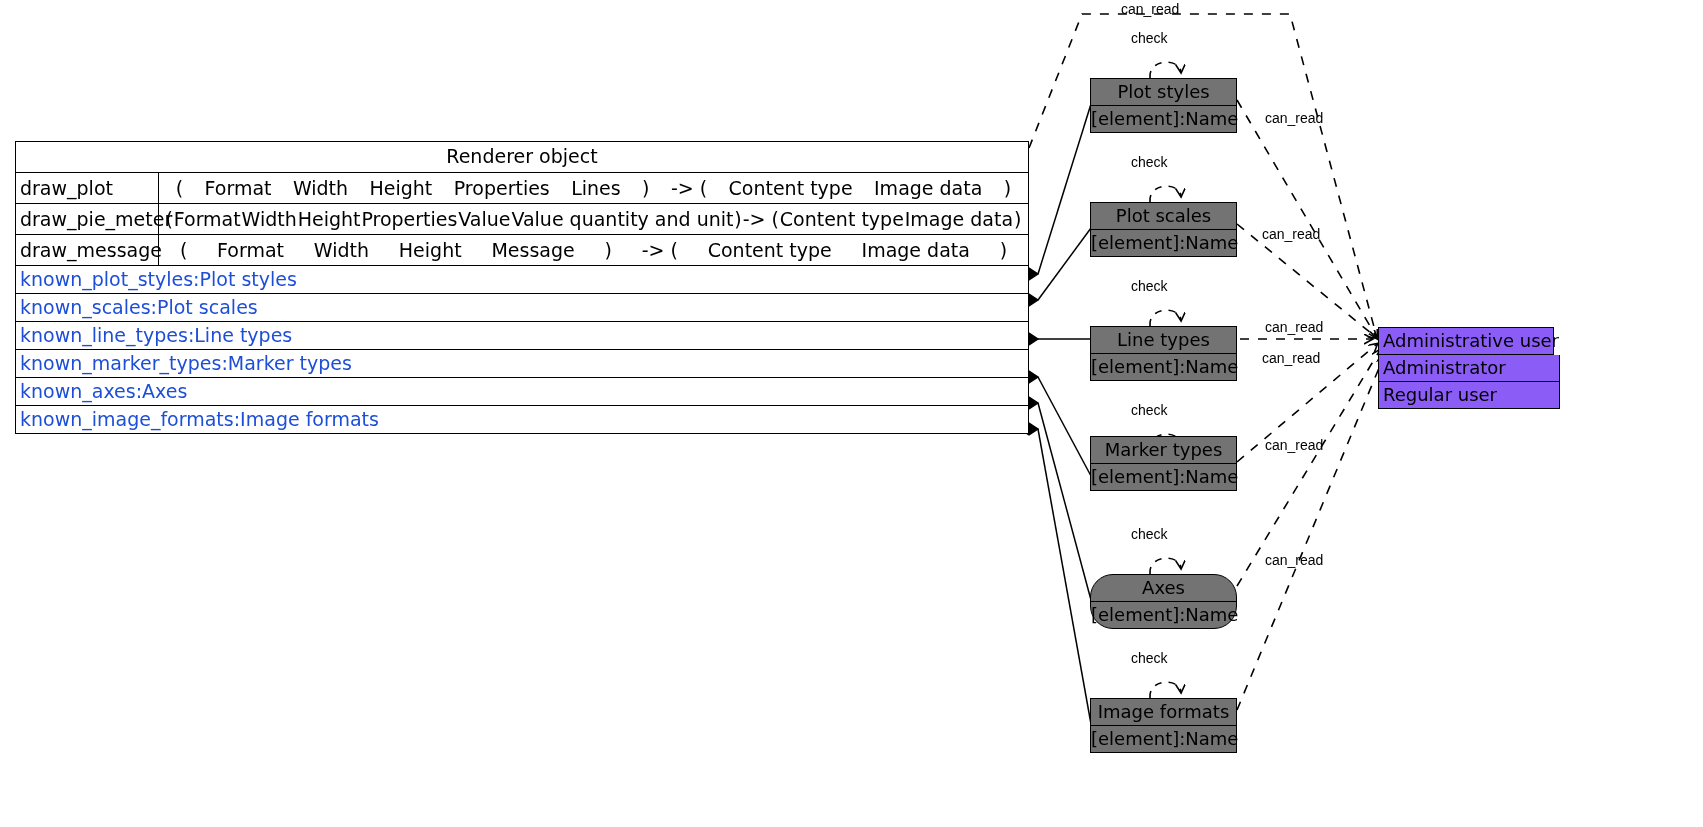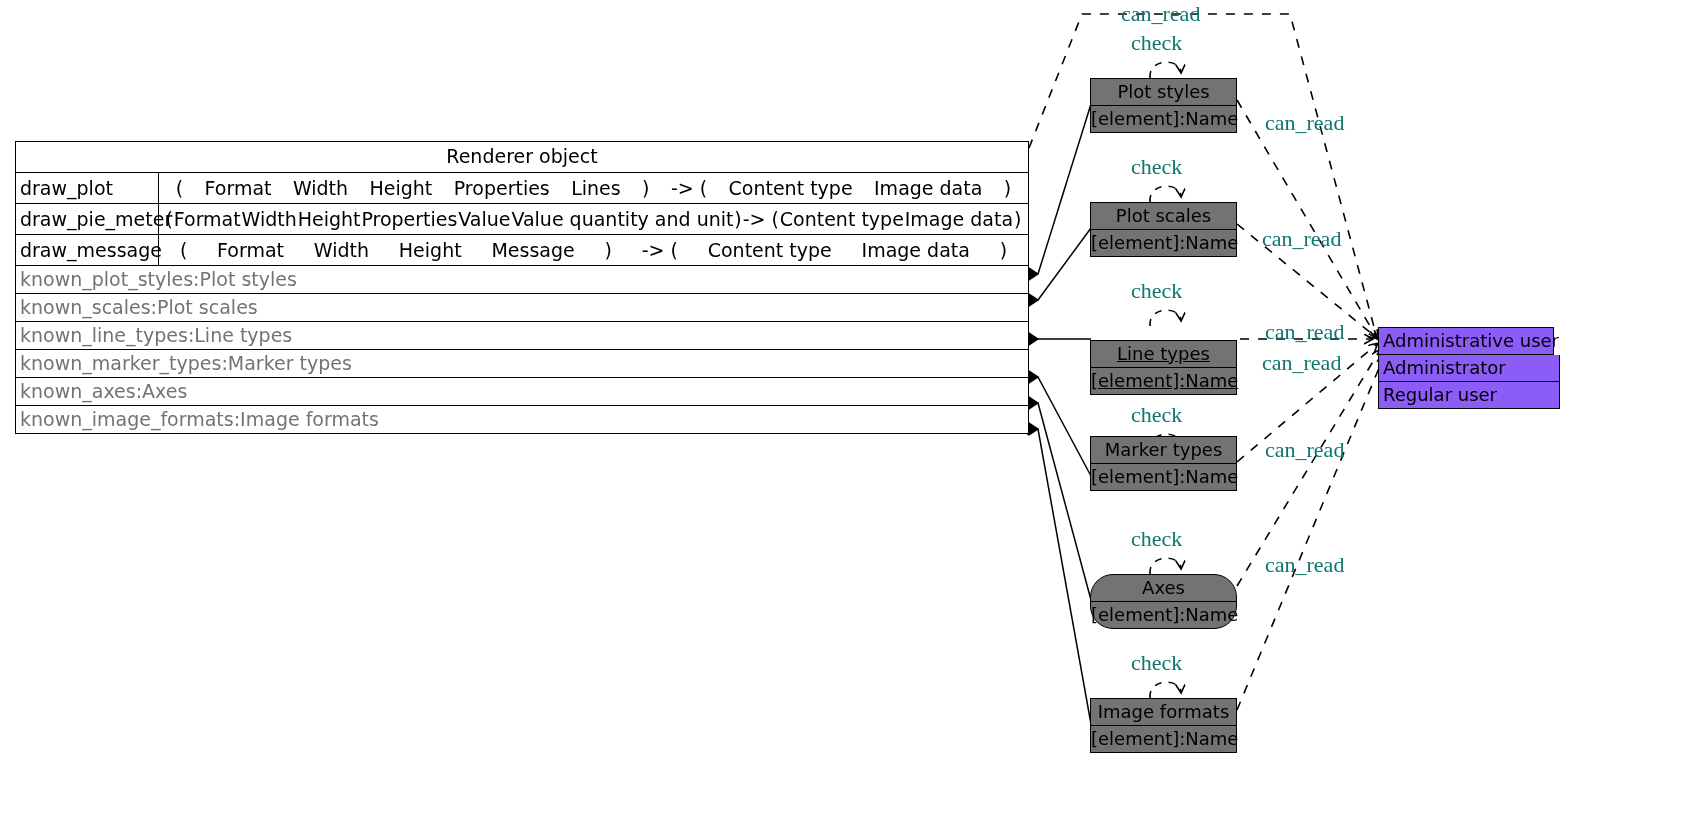--- a/index.html
+++ b/index.html
@@ -69,21 +69,21 @@
     white-space: nowrap;
     color: #000;
   }
   .r-method .msig span { display: inline-block; }
   .r-attr {
     font-size: 19px;
     line-height: 25px;
     padding: 1px 0 1px 4px;
     border-bottom: 1.5px solid #000;
     white-space: nowrap;
-    color: #737373;
+    color: #1d4ed8;
   }
   .r-attr.last { border-bottom: none; }
 
   
   .cls {
     position: absolute;
     box-sizing: border-box;
     border: 1.5px solid #000;
     background: #737373;
     width: 147px;
@@ -121,23 +121,23 @@
     padding: 0 4px;
     white-space: nowrap;
     color: #000;
   }
   .userbox .ub-head { width: 176px; }
   .userbox .ub-sub  { width: 182px; border-top: none; }
 
   
   .elabel {
     position: absolute;
-    font-family: Liberation Serif, serif;
-    font-size: 22px;
-    color: #0f766e;
+    font-family: Liberation Sans, sans-serif;
+    font-size: 14px;
+    color: #000000;
     white-space: nowrap;
     background: transparent;
     z-index: 4;
   }
 </style>
 </head>
 <body>
 
 <div id="canvas">
 
@@ -258,21 +258,21 @@
   <div class="cls" style="left:1090px; top:78px;">
     <div class="cls-name">Plot styles</div>
     <div class="cls-attr">[element]:Name</div>
   </div>
 
   <div class="cls" style="left:1090px; top:202px;">
     <div class="cls-name">Plot scales</div>
     <div class="cls-attr">[element]:Name</div>
   </div>
 
-  <div class="cls" style="left:1090px; top:340px;text-decoration:underline;">
+  <div class="cls" style="left:1090px; top:326px;">
     <div class="cls-name">Line types</div>
     <div class="cls-attr">[element]:Name</div>
   </div>
 
   <div class="cls" style="left:1090px; top:436px;">
     <div class="cls-name">Marker types</div>
     <div class="cls-attr">[element]:Name</div>
   </div>
 
   <div class="cls" style="left:1090px; top:574px;border-radius:23px;">

